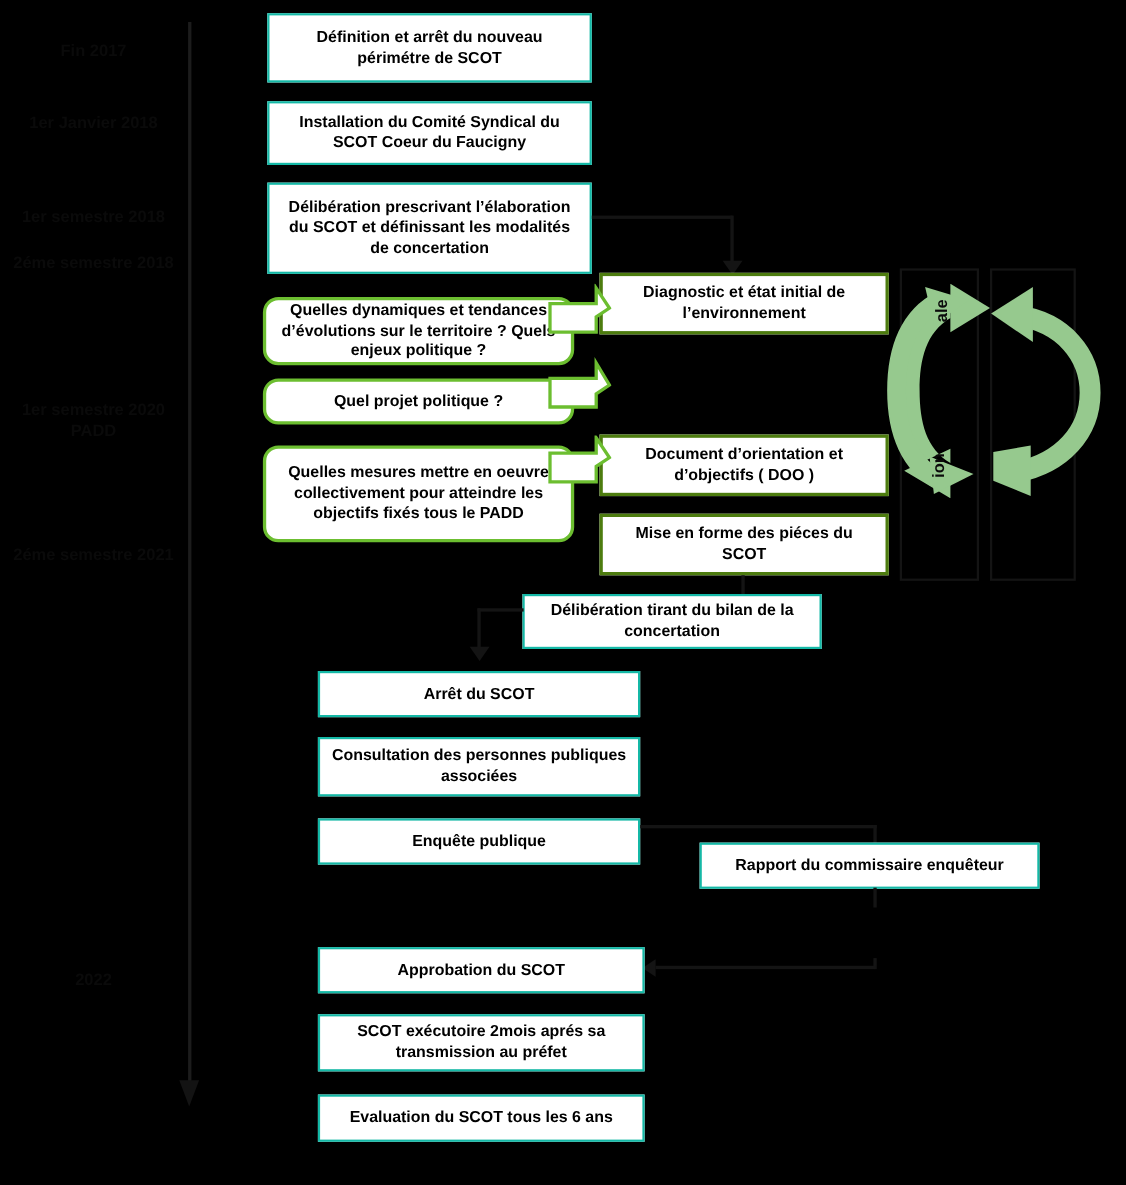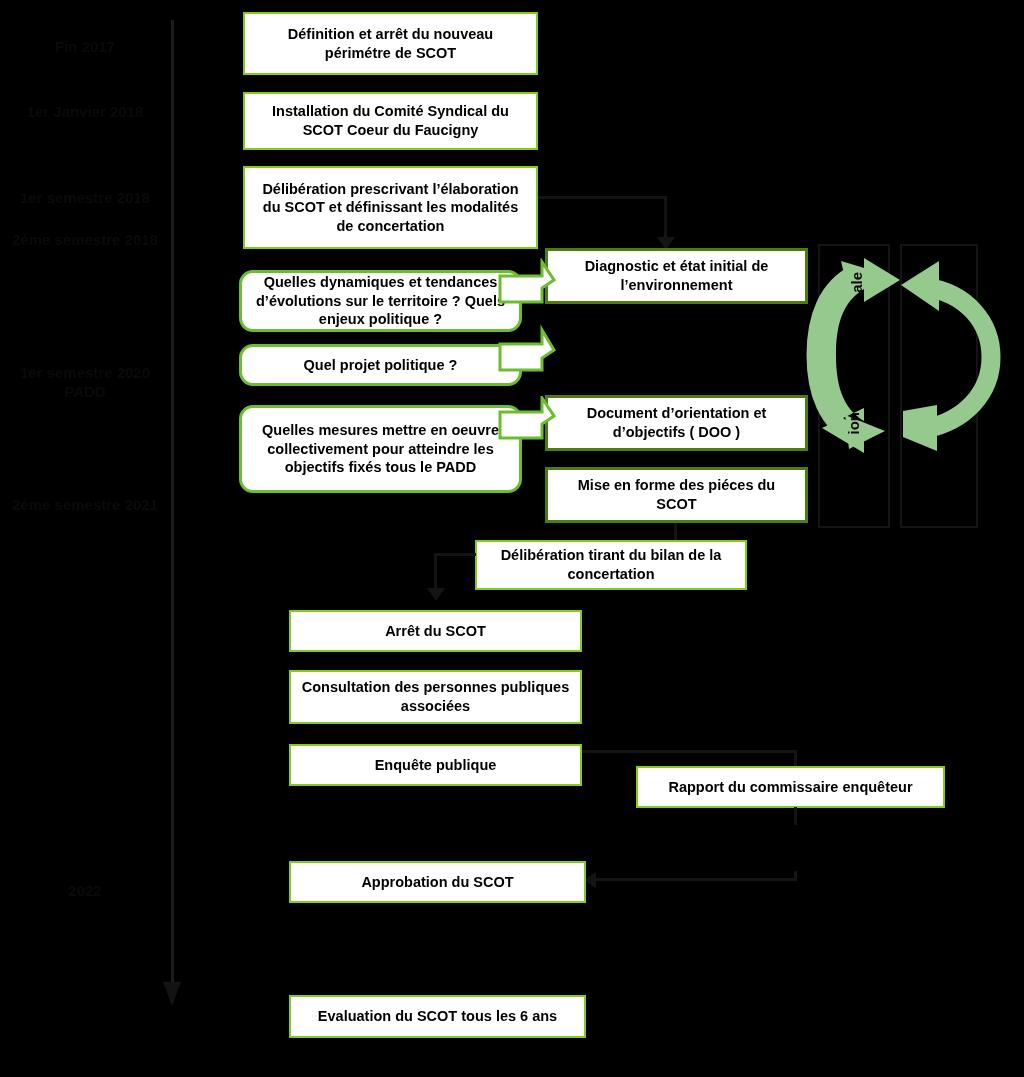--- a/index.html
+++ b/index.html
@@ -9,21 +9,21 @@
 
   
   .tl-label{position:absolute;color:#0a0a0a;font-weight:bold;font-size:15px;
             text-align:center;line-height:1.25;width:170px;left:0;}
   .tl-axis{position:absolute;left:171px;width:3px;background:#1c1c1c;}
   .tl-arrow{position:absolute;left:163px;width:0;height:0;
             border-left:9px solid transparent;border-right:9px solid transparent;
             border-top:24px solid #131313;}
 
   
-  .box{position:absolute;background:#fff;border:2px solid #84cc16;
+  .box{position:absolute;background:#fff;border:2px solid #14b8a6;
        box-sizing:border-box;display:flex;align-items:center;justify-content:center;
        text-align:center;color:#000;font-weight:bold;font-size:14.5px;line-height:1.28;
        padding:4px 8px;}
 
   
   .gbox{position:absolute;background:#fff;border:3px solid #4d7c0f;
         box-sizing:border-box;display:flex;align-items:center;justify-content:center;
         text-align:center;color:#000;font-weight:bold;font-size:14.5px;line-height:1.28;
         padding:4px 8px;}
 
@@ -151,18 +151,19 @@
 
 
   <div class="conn" style="left:794px;top:871px;width:3px;height:10px;"></div>
   <div class="conn" style="left:596px;top:878px;width:200px;height:3px;"></div>
   <div class="arrow-lf" style="left:584px;top:872px;"></div>
 
   <div class="box" style="left:289px;top:861px;width:297px;height:42px;">Approbation du SCOT</div>
 
   <div class="arrow-dn-b" style="left:428px;top:904px;"></div>
 
+  <div class="box" style="left:289px;top:922px;width:297px;height:52px;">SCOT exécutoire 2mois aprés sa transmission au préfet</div>
 
   <div class="arrow-dn-b" style="left:428px;top:975px;"></div>
 
   <div class="box" style="left:289px;top:995px;width:297px;height:43px;">Evaluation du SCOT tous les 6 ans</div>
 
 </div>
 
 </body></html>

